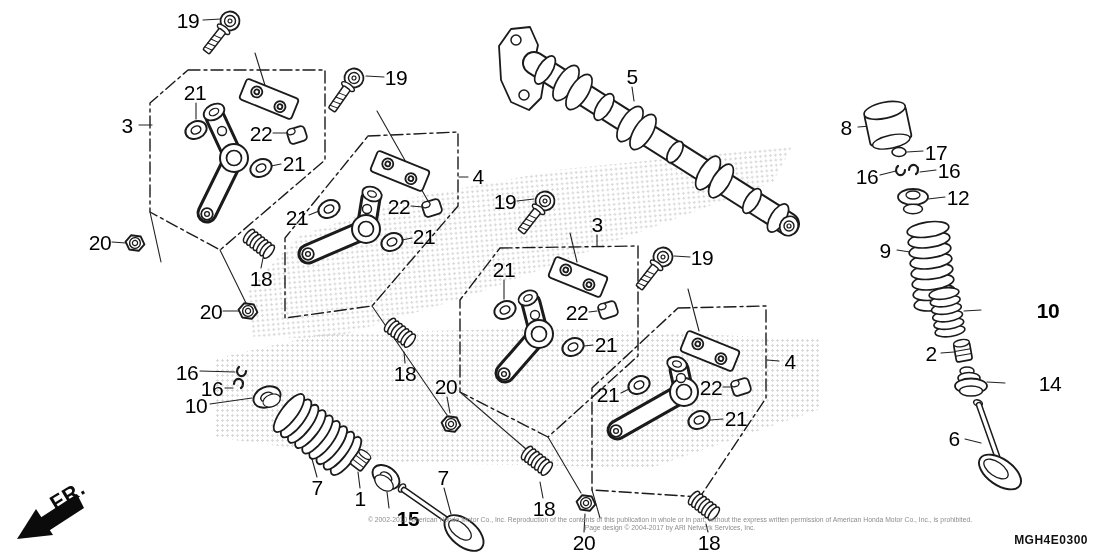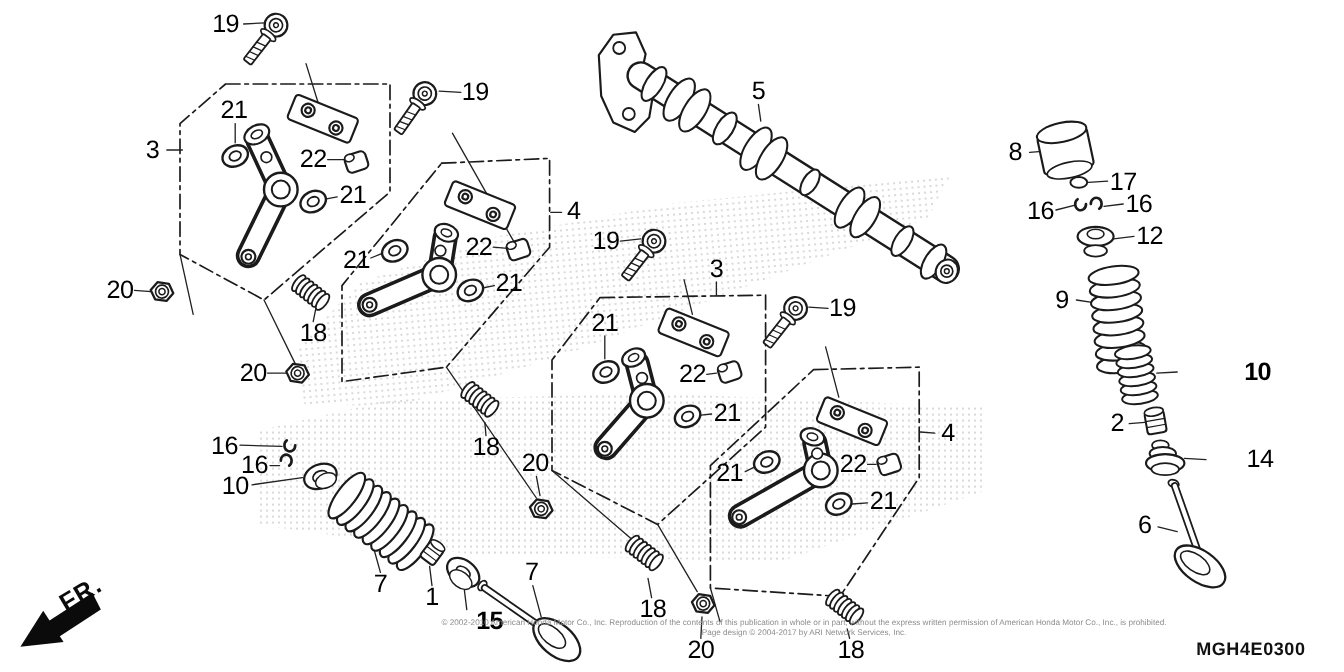--- a/index.html
+++ b/index.html
@@ -13,21 +13,21 @@
         transform:rotate(-5deg);}
   #wm-band2{left:215px;top:328px;width:605px;height:140px;
         clip-path:polygon(0% 22%,18% 4%,55% 0%,100% 8%,100% 58%,72% 100%,30% 96%,0% 78%);}
   #wm-text{position:absolute;left:232px;top:374px;width:600px;
         font-size:82px;font-weight:700;letter-spacing:16px;line-height:1;
         color:rgba(80,80,80,0.16);white-space:nowrap;}
   svg{position:absolute;left:0;top:0;}
   .callout{position:absolute;transform:translate(-50%,-50%);
         font:400 21px/1 "Liberation Sans",sans-serif;color:#000000;
         letter-spacing:-0.5px;white-space:nowrap;}
-  #diagram-code{position:absolute;right:32px;top:533px;font-size:15px;font-weight:700;
+  #diagram-code{position:absolute;right:32px;top:533px;font-size:12px;font-weight:700;
         letter-spacing:.5px;color:#111;}
   #copyright{position:absolute;left:330px;top:516px;width:680px;text-align:center;
         font-size:6.8px;line-height:8px;color:#8d8d8d;}
   #fr-label{position:absolute;left:52px;top:505px;transform:translate(0,-50%) rotate(-31deg);
         transform-origin:left center;font-size:21px;font-weight:700;color:#0b0b0b;
         letter-spacing:1px;}
 </style>
 </head>
 <body>
 

